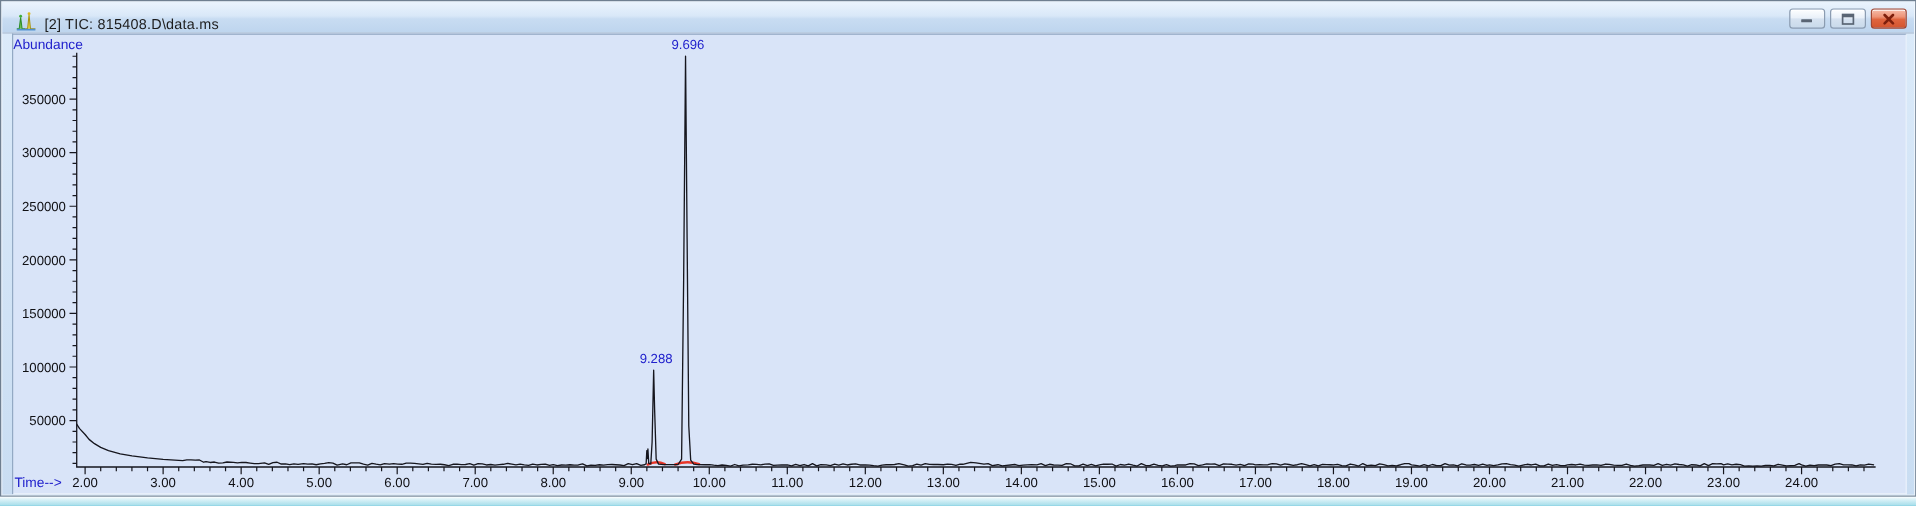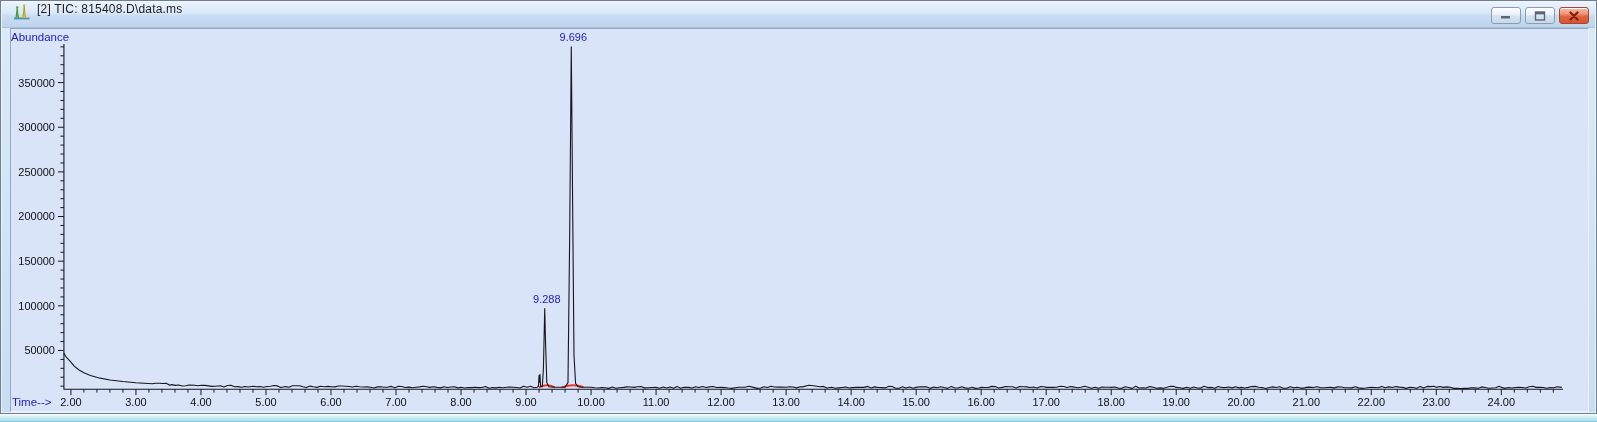--- a/index.html
+++ b/index.html
@@ -8,21 +8,21 @@
   .window{
     position:absolute;left:0;top:0;width:1597px;height:414px;
     background:linear-gradient(#dcebfa,#c9ddf2);
     border:1px solid #6f7f90;
     box-shadow:inset 0 0 0 1px rgba(255,255,255,.55);
   }
   .titlebar{
     position:absolute;left:1px;right:1px;top:1px;height:26px;
     background:linear-gradient(#eaf3fd 0%,#d9e8f8 45%,#c8dcf2 55%,#bed5ee 100%);
     border-bottom:1px solid #aebfd4;
-    display:flex;align-items:flex-start;
+    display:flex;align-items:flex-end;
   }
   .app-icon{width:18px;height:18px;margin-left:11px;margin-top:1px;flex:0 0 auto;}
   .title-text{
     margin-left:6px;font-size:12px;color:#1d1d1d;letter-spacing:.2px;
     white-space:nowrap;
   }
   .winbtns{position:absolute;right:6px;top:5px;display:flex;gap:4px;}
   .winbtn{
     width:30px;height:17px;border:1px solid #8b9cb1;border-radius:3px;
     background:linear-gradient(#fdfeff,#eaf1f9 45%,#d6e2f0 52%,#c9daeb);

